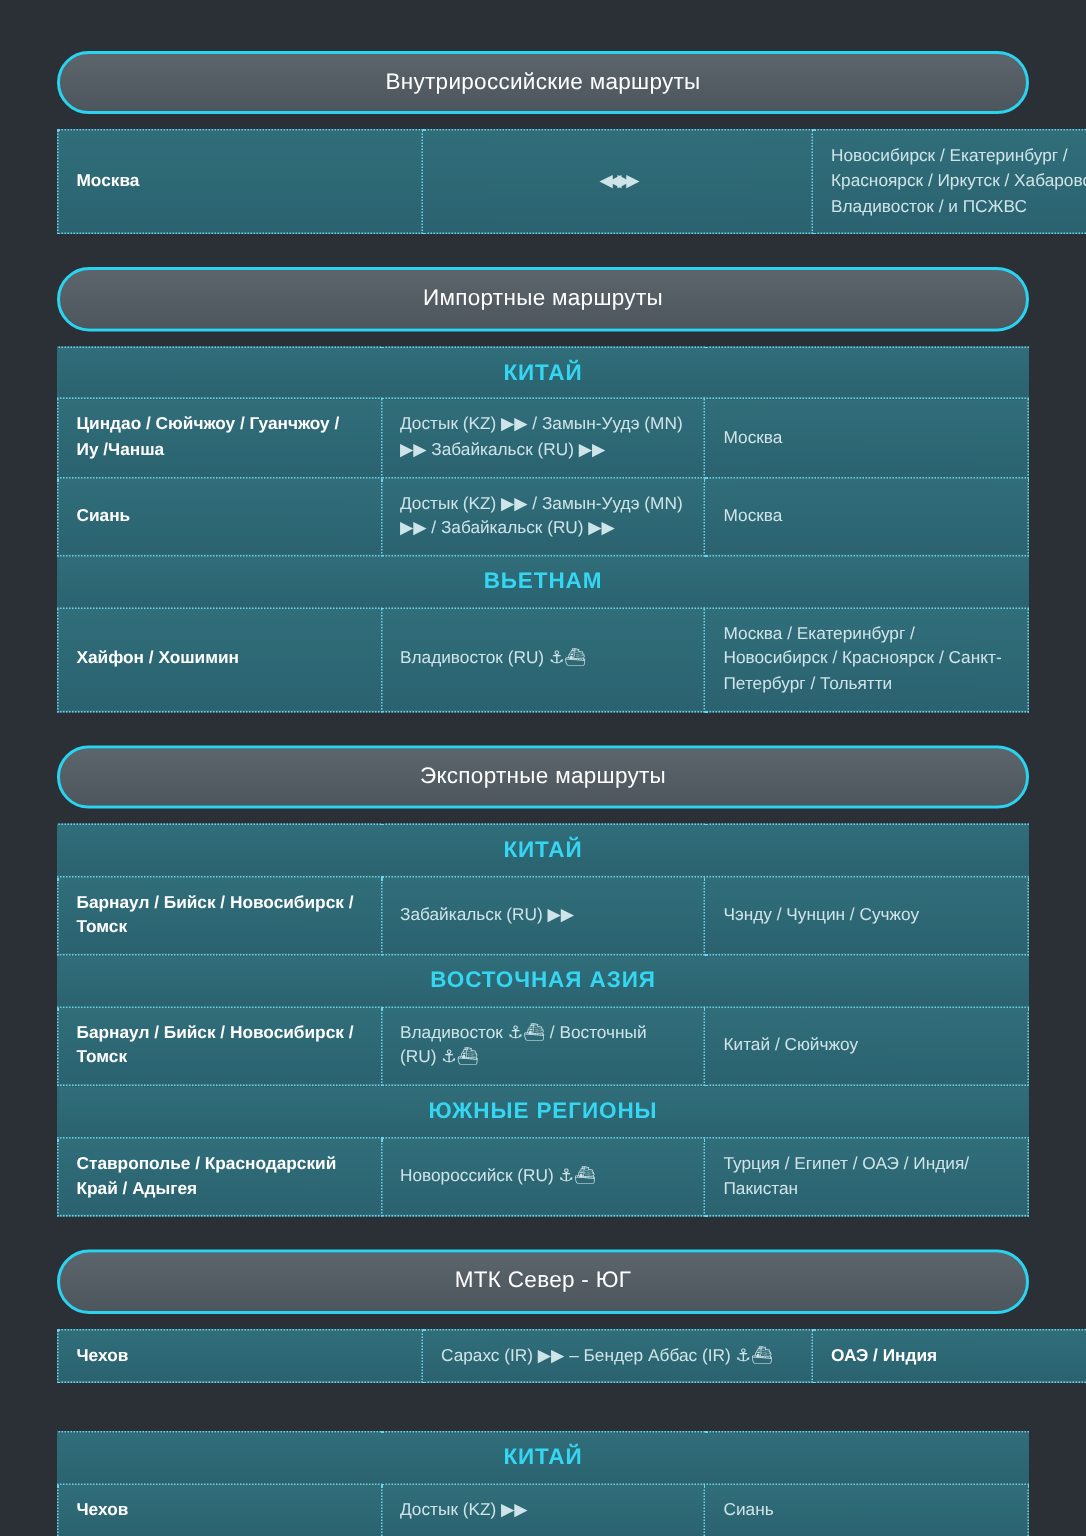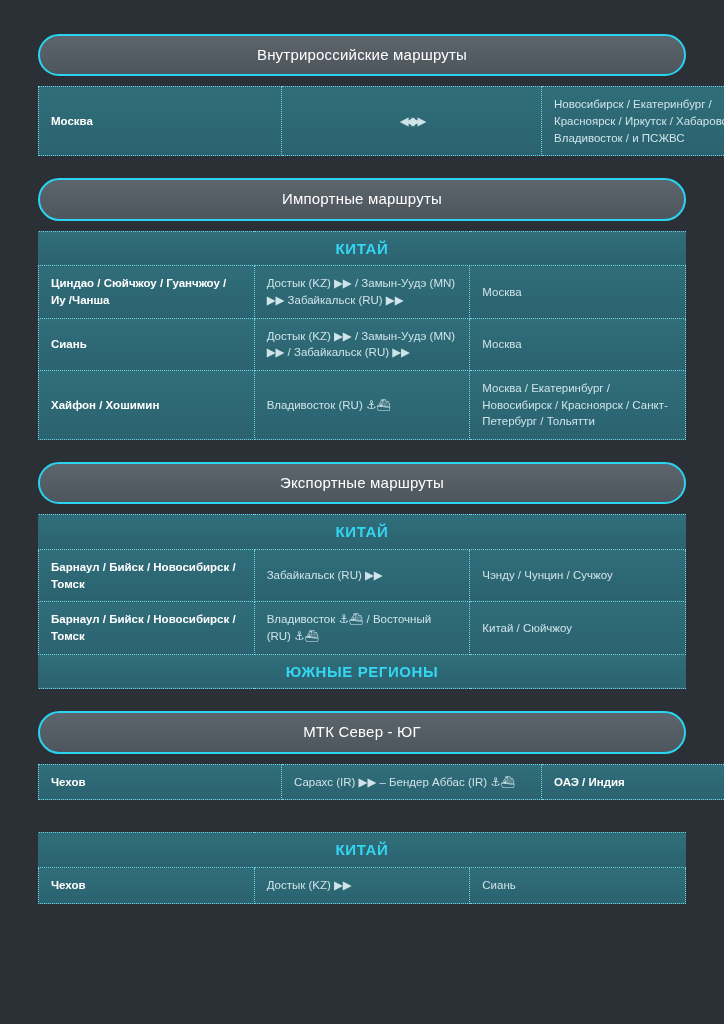--- a/index.html
+++ b/index.html
@@ -119,47 +119,58 @@
           <tr>
             <td class="c1 col-a">Циндао / Сюйчжоу / Гуанчжоу / Иу /Чанша</td>
             <td class="c2 col-b">Достык (KZ) ▶▶ / Замын-Уудэ (MN)   ▶▶ Забайкальск (RU)   ▶▶</td>
             <td class="c3 col-c">Москва</td>
           </tr>
           <tr>
             <td class="c1 col-a">Сиань</td>
             <td class="c2 col-b">Достык (KZ) ▶▶ / Замын-Уудэ (MN)   ▶▶ / Забайкальск (RU)  ▶▶</td>
             <td class="c3 col-c">Москва</td>
           </tr>
+          <tr class="region">
+            <td colspan="3">ВЬЕТНАМ</td>
+          </tr>
           <tr>
             <td class="c1 col-a">Хайфон / Хошимин</td>
             <td class="c2 col-b">Владивосток (RU) ⚓⛴</td>
             <td class="c3 col-c">Москва / Екатеринбург / Новосибирск / Красноярск / Санкт-Петербург / Тольятти</td>
           </tr>
         </tbody>
       </table>
       <div class="gap-l"></div>
       <div class="section-title">Экспортные маршруты</div>
       <div class="gap-s"></div>
       <table class="tbl">
         <tbody>
           <tr class="region">
             <td colspan="3">КИТАЙ</td>
           </tr>
           <tr>
             <td class="c1 col-a">Барнаул / Бийск / Новосибирск / Томск</td>
             <td class="c2 col-b">Забайкальск (RU) ▶▶</td>
             <td class="c3 col-c">Чэнду / Чунцин / Сучжоу</td>
           </tr>
+          <tr class="region">
+            <td colspan="3">ВОСТОЧНАЯ АЗИЯ</td>
+          </tr>
           <tr>
             <td class="c1 col-a">Барнаул / Бийск / Новосибирск / Томск</td>
             <td class="c2 col-b">Владивосток  ⚓⛴ / Восточный (RU)  ⚓⛴</td>
             <td class="c3 col-c">Китай / Сюйчжоу</td>
           </tr>
           <tr class="region">
             <td colspan="3">ЮЖНЫЕ РЕГИОНЫ</td>
+          </tr>
+          <tr>
+            <td class="c1 col-a">Ставрополье / Краснодарский Край / Адыгея</td>
+            <td class="c2 col-b">Новороссийск (RU) ⚓⛴</td>
+            <td class="c3 col-c">Турция / Египет / ОАЭ / Индия/Пакистан</td>
           </tr>
         </tbody>
       </table>
       <div class="gap-l"></div>
       <div class="section-title">МТК Север - ЮГ</div>
       <div class="gap-s"></div>
       <table class="tbl">
         <tbody>
           <tr>
             <td class="c1 col-a">Чехов</td>

